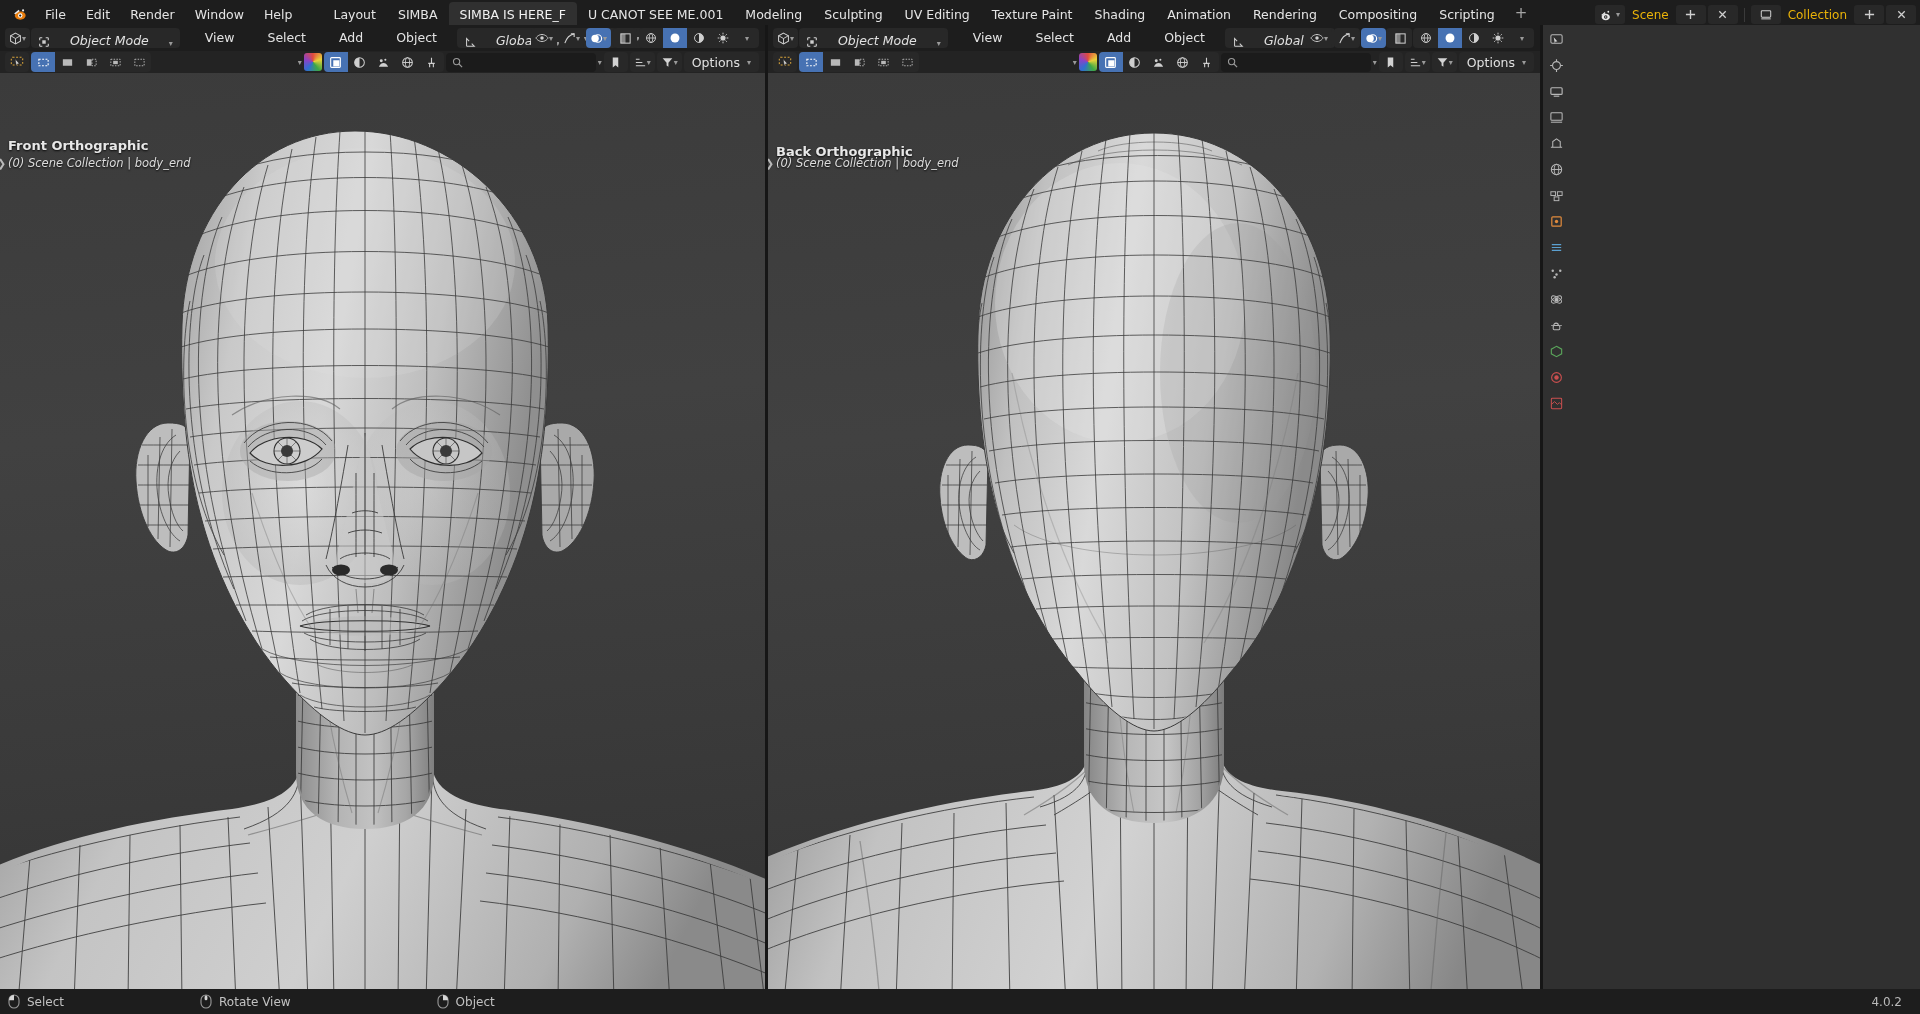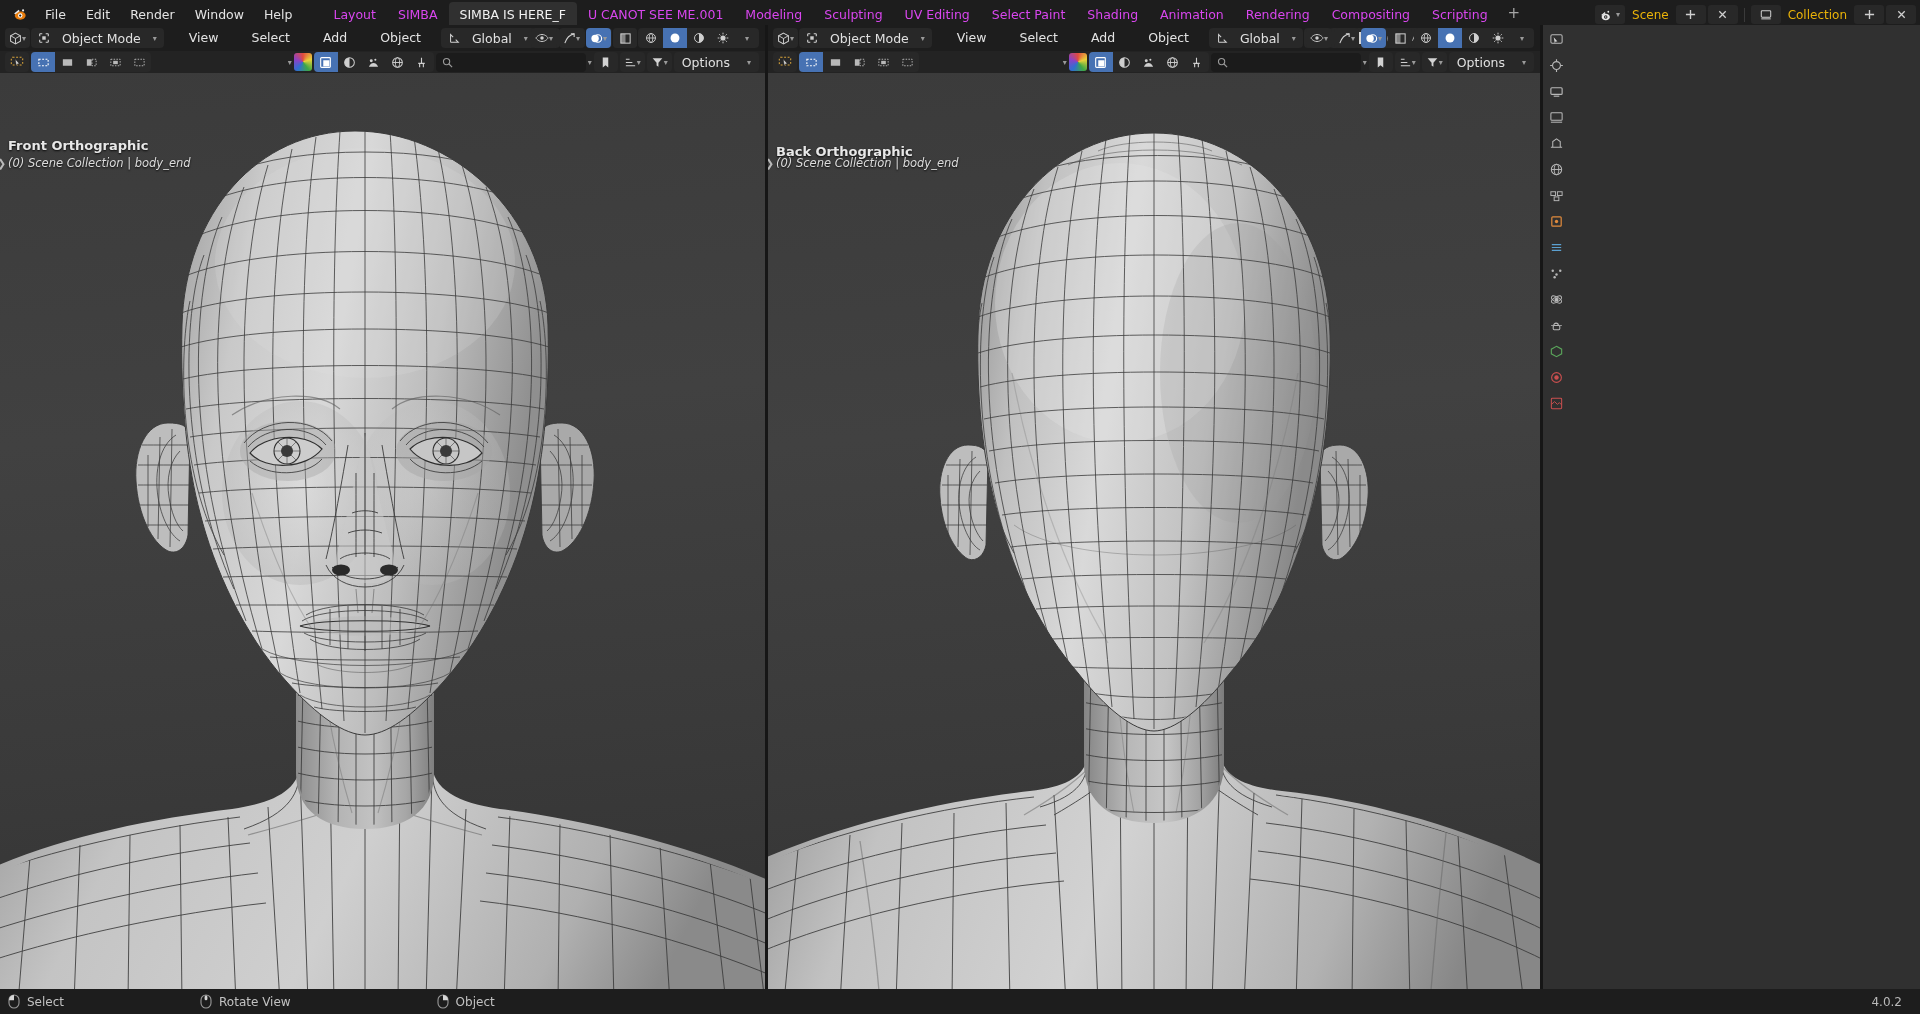--- a/index.html
+++ b/index.html
@@ -24,21 +24,21 @@
     margin-left:5px;
   }
   .blender-logo svg { display:block; }
   .menu-item {
     padding:0 10px; height:25px; line-height:25px;
     color:#e3e3e3; font-size:12.5px; white-space:nowrap; cursor:default;
   }
   .ws-tabs { display:flex; align-items:flex-end; height:25px; margin-left:20px; }
   .ws-tab {
     height:25px; line-height:25px; padding:0 11px;
-    color:#d946ef; font-size:12.5px; white-space:nowrap; cursor:default;
+    color:#e5e5e5; font-size:12.5px; white-space:nowrap; cursor:default;
     border-radius:4px 4px 0 0;
   }
   .ws-tab.active { background:#303030; color:#f2f2f2; }
   .ws-tab.add { color:#a5a5a5; font-size:15px; padding:0 9px; line-height:23px; }
   .topbar-right {
     position:absolute; right:0; top:0; height:25px;
     display:flex; align-items:center; gap:2px; padding-right:4px;
   }
   .tb-icbtn {
     height:19px; min-width:30px; display:flex; align-items:center; justify-content:center; gap:3px;
@@ -70,23 +70,24 @@
     display:flex; align-items:center; gap:1px; padding-left:5px;
     overflow:hidden; white-space:nowrap;
   }
   .vp-subheader {
     position:relative; height:22px; background:#232323;
     display:flex; align-items:center; gap:2px; padding-left:5px;
     overflow:hidden; white-space:nowrap;
   }
   .hgroup { display:flex; align-items:center; background:#282828; border-radius:4px; height:20px; }
   .hbtn {
-    height:20px; display:flex; align-items:center; gap:12px;
+    height:20px; display:flex; align-items:flex-end; gap:20px;
     padding:0 7px; color:#e0e0e0; font-size:12.5px; white-space:nowrap;
     border-radius:4px;
+    font-style:italic;
   }
   .hmenu {
     height:20px; line-height:20px; padding:0 8px; color:#e3e3e3; font-size:12.5px;
     border-radius:3px; white-space:nowrap;margin-left:16px;
   }
   .icobox {
     height:20px; min-width:24px; display:flex; align-items:center; justify-content:center;
     background:#282828; border-radius:4px; padding:0 4px;
   }
   .icobox.on { background:#4772b3; }
@@ -94,21 +95,21 @@
   .seg > div {
     height:20px; min-width:24px; display:flex; align-items:center; justify-content:center;
     padding:0 3px;
   }
   .seg > div.on { background:#4772b3; }
   .searchbox {
     height:19px; background:#1b1b1b; border-radius:4px; display:flex; align-items:center;
     padding:0 6px; gap:5px; color:#8a8a8a; font-size:11.5px;
   }
   .optbtn {
-    height:20px; display:flex; align-items:center; gap:17px; padding:0 8px;
+    height:20px; display:flex; align-items:center; gap:7px; padding:0 8px;
     background:#282828; border-radius:4px; color:#e0e0e0; font-size:12.5px;
   }
   .hdr-right { position:absolute; right:6px; top:0; height:100%; display:flex; align-items:center; gap:2px; }
 
   
   .viewport { position:relative; width:100%; height:916px; overflow:hidden; }
   .vp-bg {
     position:absolute; inset:0;
     background:linear-gradient(175deg,#3b3b3b 0%, #414141 38%, #3a3a3a 72%, #333333 100%);
   }
@@ -174,21 +175,21 @@
     <div class="menu-item">Help</div>
 
     <div class="ws-tabs">
       <div class="ws-tab">Layout</div>
       <div class="ws-tab">SIMBA</div>
       <div class="ws-tab active">SIMBA IS HERE_F</div>
       <div class="ws-tab">U CANOT SEE ME.001</div>
       <div class="ws-tab">Modeling</div>
       <div class="ws-tab">Sculpting</div>
       <div class="ws-tab">UV Editing</div>
-      <div class="ws-tab">Select Paint</div>
+      <div class="ws-tab">Texture Paint</div>
       <div class="ws-tab">Shading</div>
       <div class="ws-tab">Animation</div>
       <div class="ws-tab">Rendering</div>
       <div class="ws-tab">Compositing</div>
       <div class="ws-tab">Scripting</div>
       <div class="ws-tab add">+</div>
     </div>
 
     <div class="topbar-right">
       <div class="tb-icbtn">

